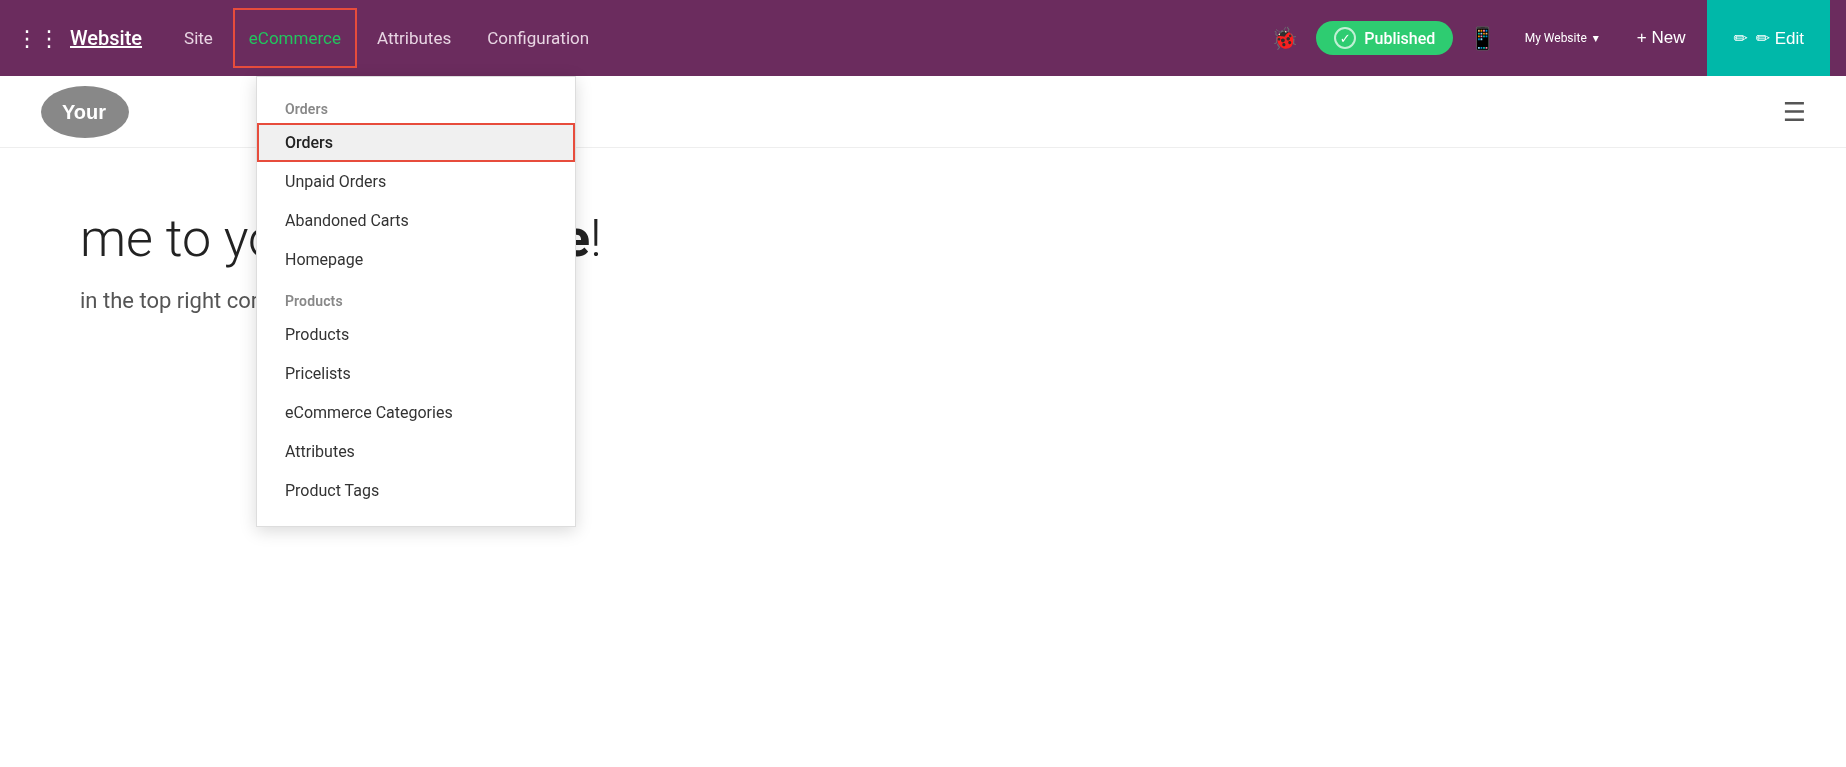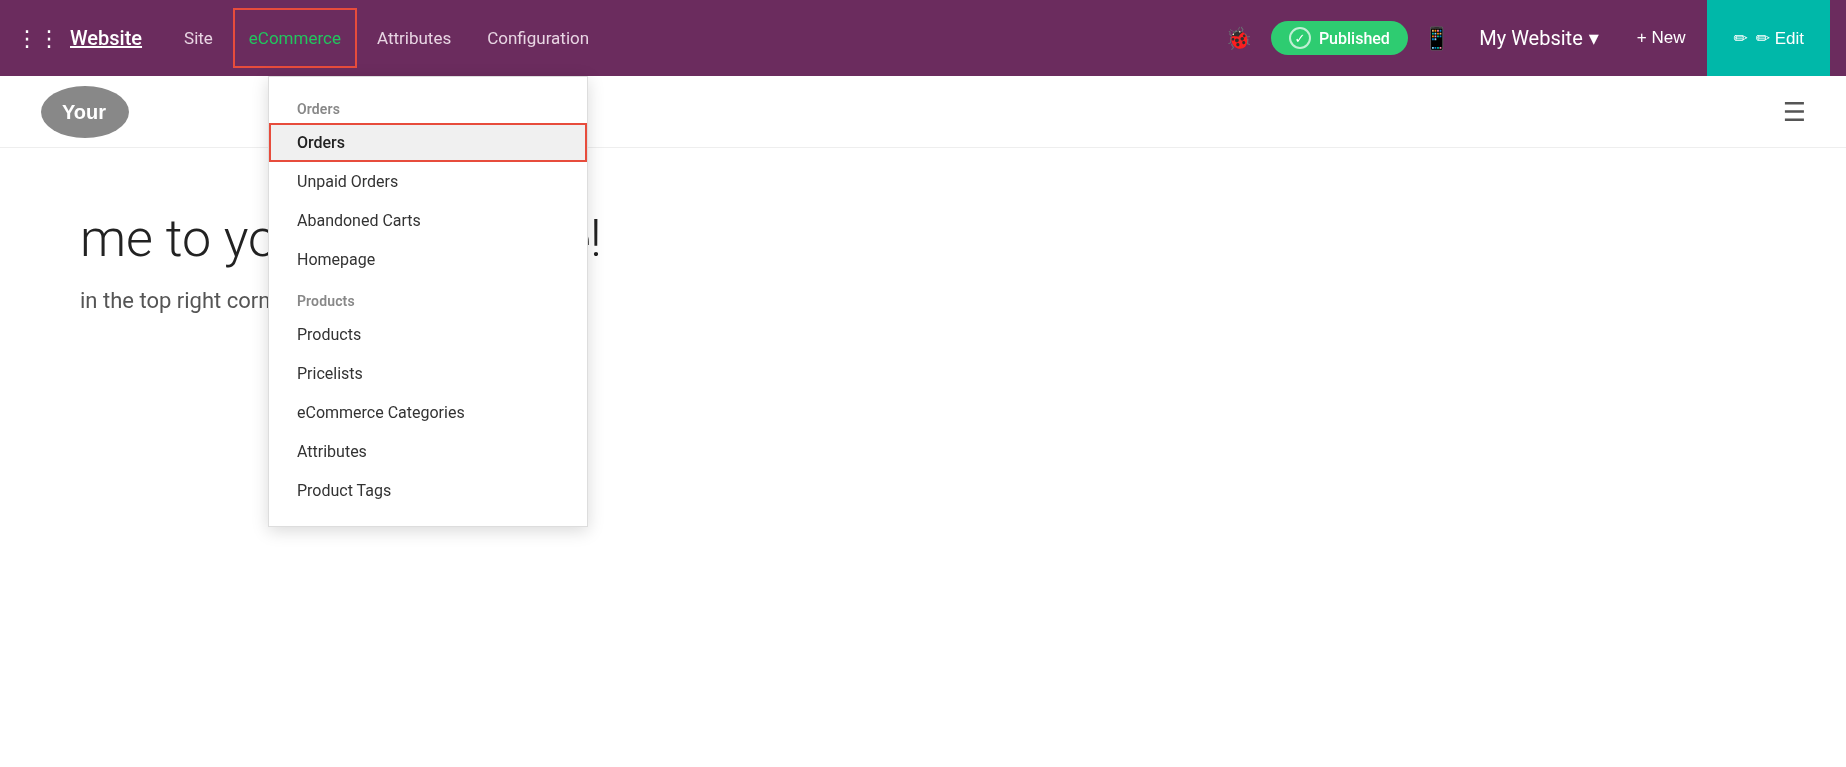--- a/index.html
+++ b/index.html
@@ -84,21 +84,21 @@
 
     .mobile-icon {
       color: #e8d5e3;
       font-size: 22px;
       margin-right: 16px;
       cursor: pointer;
     }
 
     .my-website-btn {
       color: #fff;
-      font-size: 20px;
+      font-size: 12px;
       display: flex;
       align-items: center;
       gap: 6px;
       margin-right: 8px;
       cursor: pointer;
       padding: 0 12px;
     }
 
     .new-btn {
       background: transparent;
@@ -124,21 +124,21 @@
       display: flex;
       align-items: center;
       gap: 8px;
       font-weight: 500;
     }
 
     
     .dropdown-menu {
       position: absolute;
       top: 76px;
-      left: 268px;
+      left: 256px;
       background: #fff;
       border: 1px solid #ddd;
       box-shadow: 0 4px 16px rgba(0,0,0,0.15);
       min-width: 320px;
       z-index: 2000;
       padding: 10px 0 16px 0;
     }
 
     .dropdown-section-header {
       color: #888;

